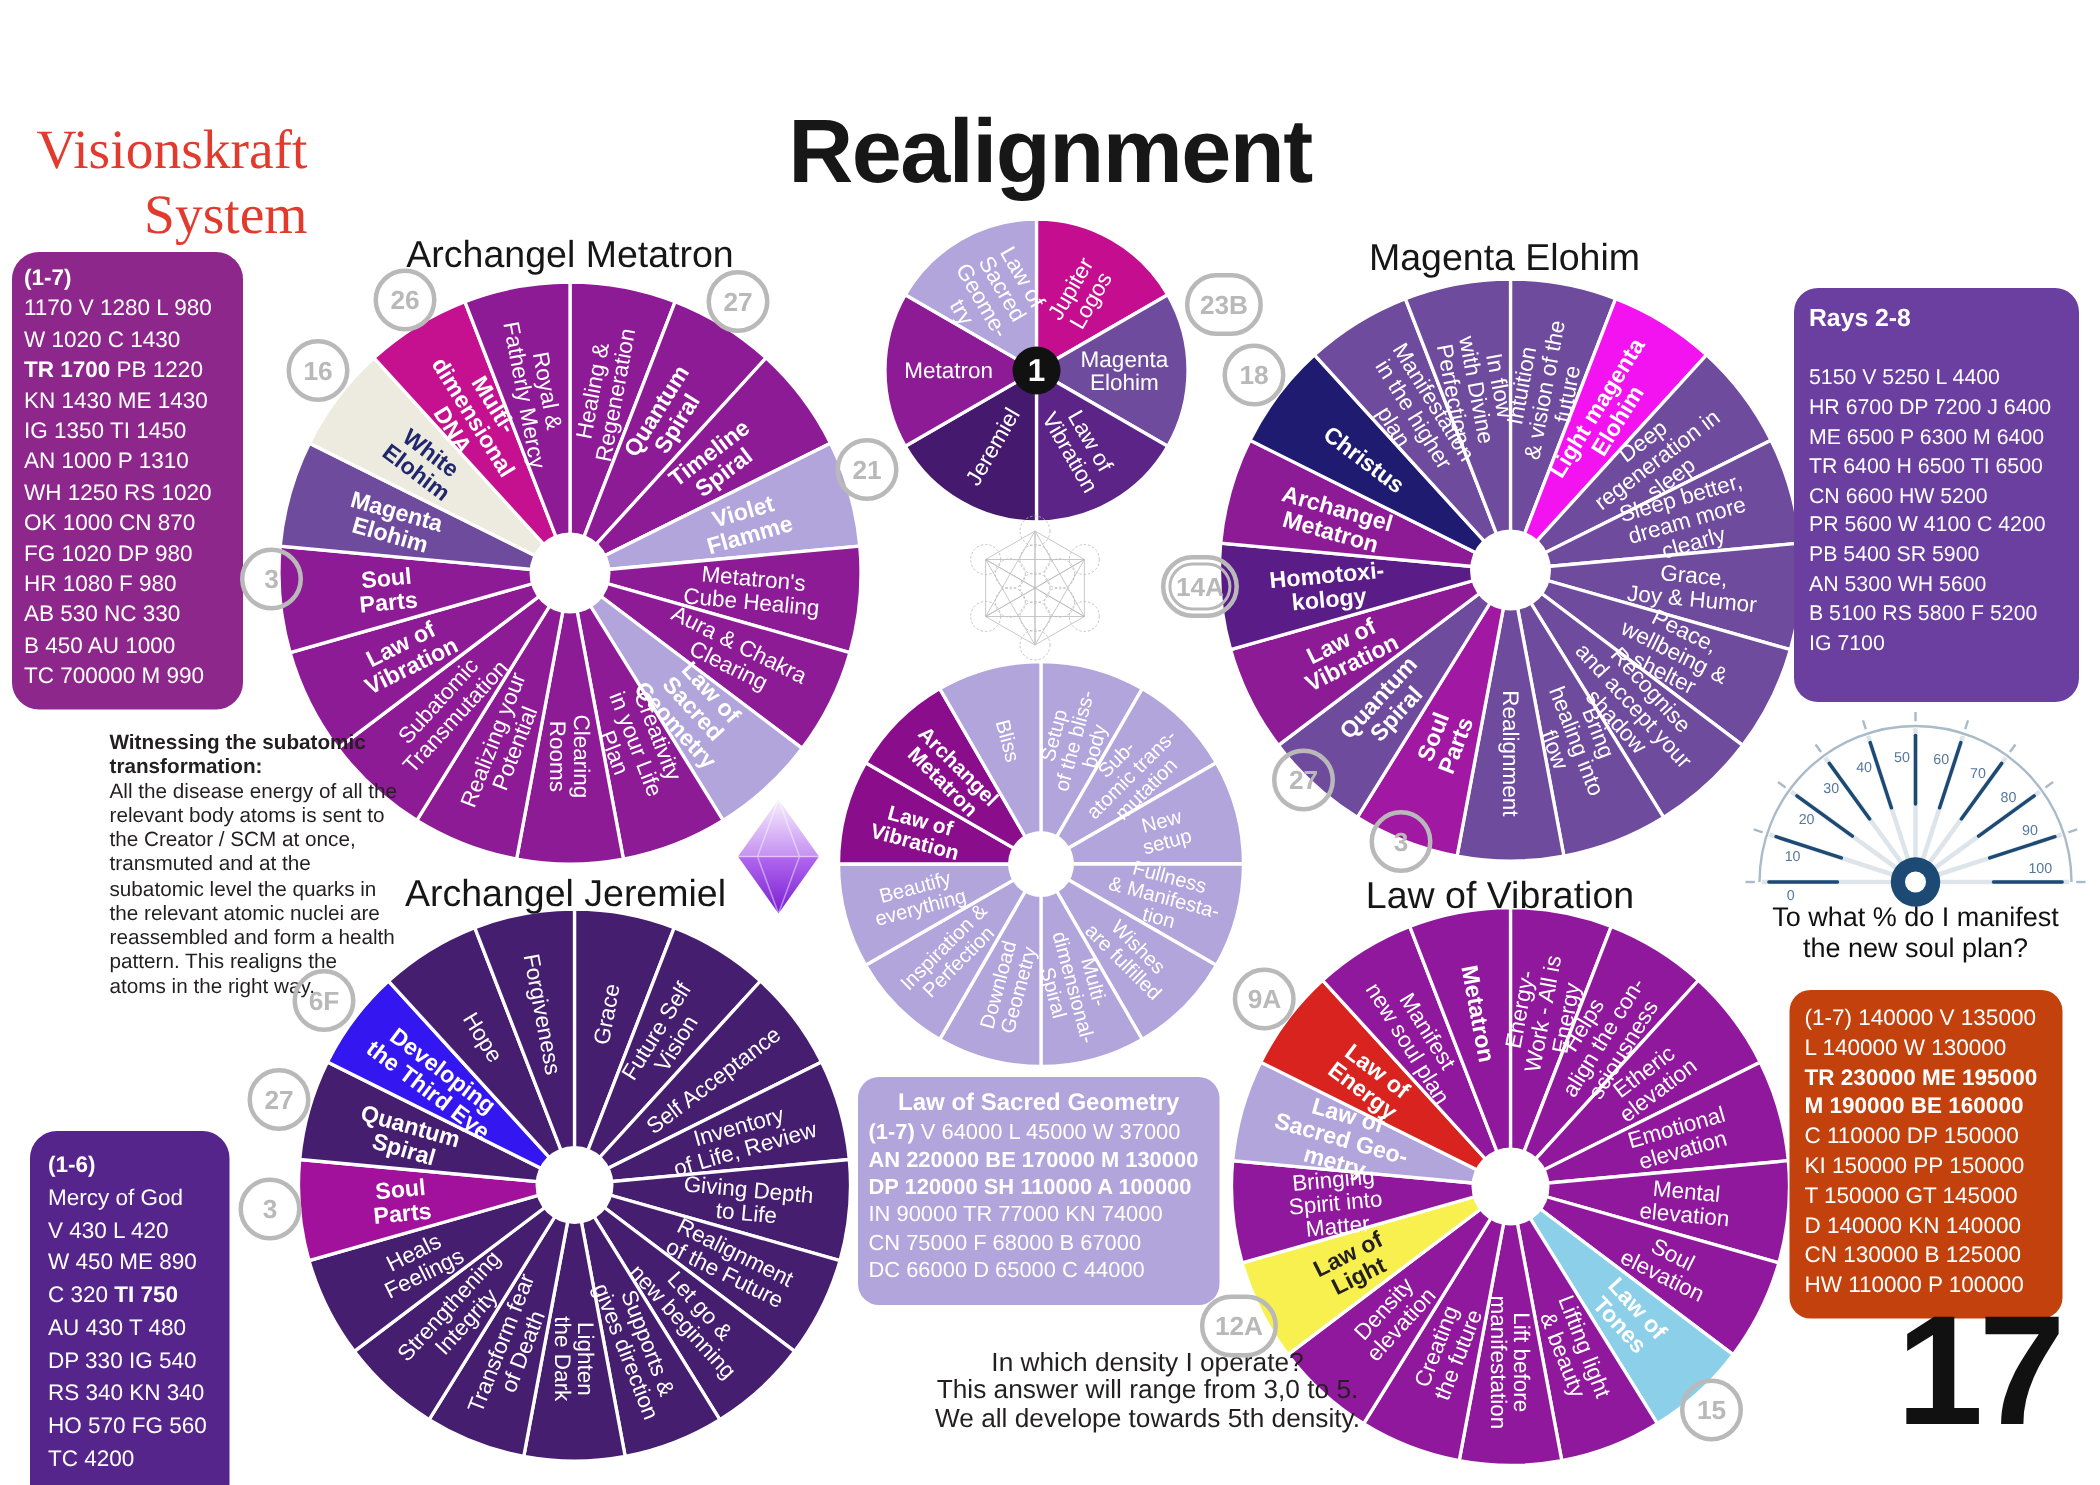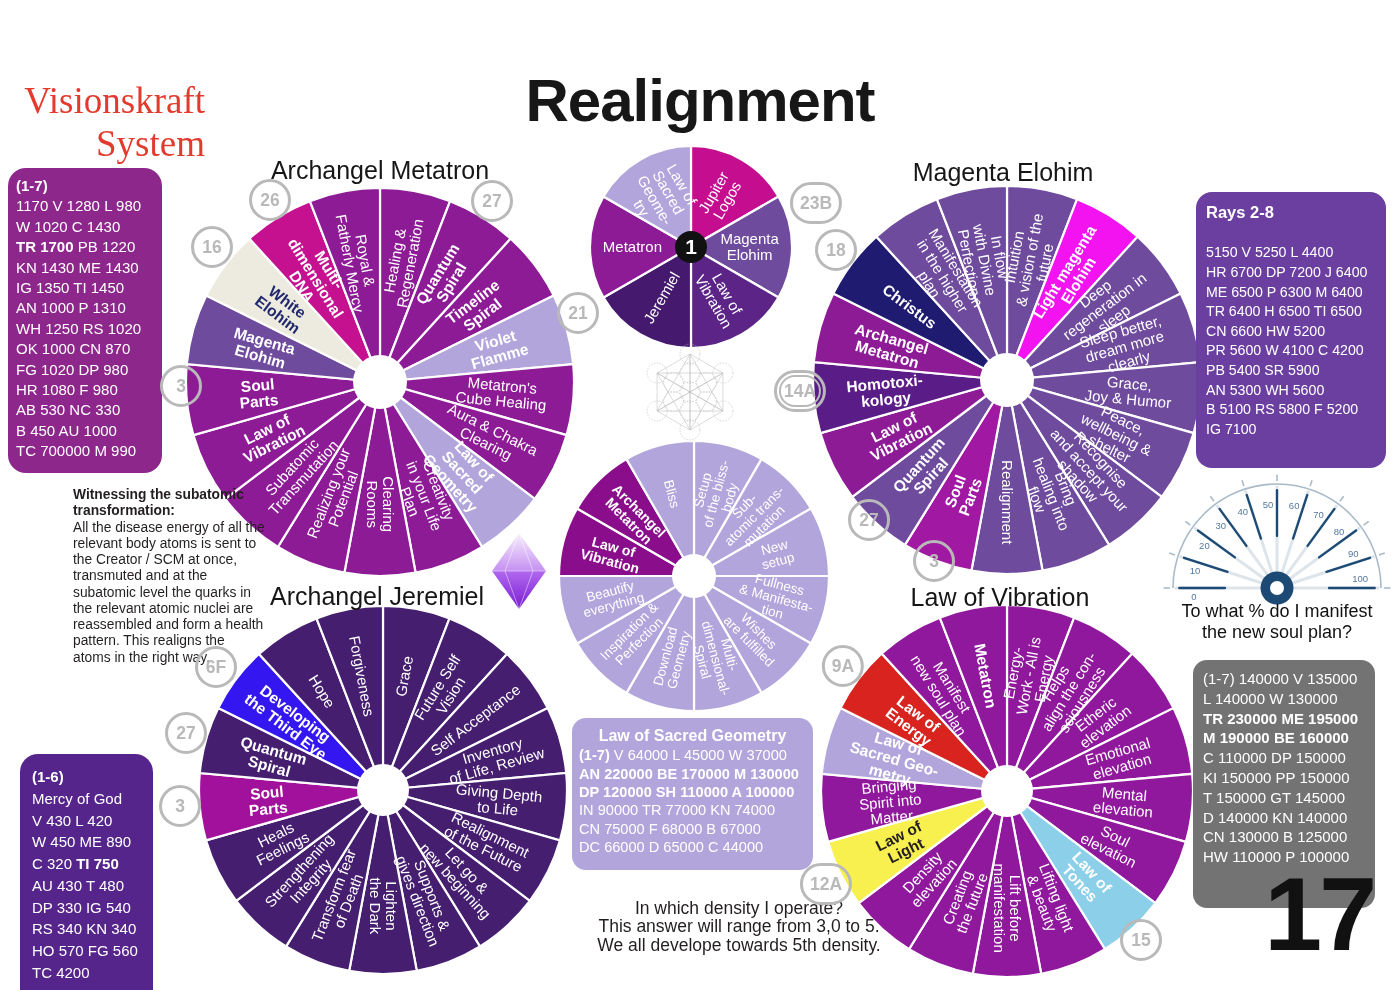--- a/index.html
+++ b/index.html
@@ -15,31 +15,31 @@
   #box-left17{left:8px;top:168px;width:154px;height:305px;background:#8E278C;border-radius:18px;
         padding:8px 8px;font-size:15px;line-height:1.36;}
   #box-rays{left:1196px;top:192px;width:190px;height:276px;background:#6B3FA0;border-radius:16px;
         padding:9px 10px;font-size:14.2px;line-height:1.38;}
   #box-rays .bline:first-child{font-size:16.5px;font-weight:700;}
   #box-b16{left:20px;top:716px;width:133px;height:253px;background:#55258B;border-radius:18px;
         padding:12px 12px;font-size:15px;line-height:1.45;margin-top:38px;}
   #box-sacred{left:572px;top:718px;width:241px;height:152px;background:#B2A5DB;border-radius:14px;
         padding:8px 7px;font-size:14.6px;line-height:1.26;}
   #box-sacred .bline:first-child{text-align:center;font-size:16px;}
-  #box-br17{left:1193px;top:660px;width:182px;height:248px;background:#737373;border-radius:14px;
+  #box-br17{left:1193px;top:660px;width:182px;height:219px;background:#c2410c;border-radius:14px;
         padding:9px 10px;font-size:15px;line-height:1.32;}
   .wheel-title{position:absolute;width:340px;transform:translateX(-50%);text-align:center;
         font-size:25px;color:#161616;}
   #wt-metatron{left:380px;top:156px;}
   #wt-me{left:1003px;top:158px;}
   #wt-jeremiel{left:377px;top:582px;}
   #wt-lov{left:1000px;top:583px;}
   .note-witness{position:absolute;left:73px;top:487px;width:192px;font-size:13.8px;line-height:1.18;color:#231f20;}
   .note-witness b{display:block;}
-  .note-density{position:absolute;left:539px;top:899px;width:400px;text-align:center;
+  .note-density{position:absolute;left:565px;top:899px;width:400px;text-align:center;
         font-size:17.5px;line-height:1.05;color:#231f20;}
   .gauge-caption{position:absolute;left:1147px;top:601px;width:260px;text-align:center;
         font-size:18px;line-height:1.16;color:#111;}
   .page-number{position:absolute;right:26px;top:862px;font-size:104px;font-weight:700;
         letter-spacing:-3px;color:#111;line-height:1;}
   .badge{position:absolute;transform:translate(-50%,-50%);min-width:42px;height:42px;padding:0 7px;
         border:3px solid #b9b9b9;border-radius:999px;color:#b9b9b9;font-weight:700;font-size:17.5px;
         display:flex;align-items:center;justify-content:center;box-sizing:border-box;background:transparent;}
   .badge.double::after{content:"";position:absolute;inset:2px;border:2px solid #b9b9b9;border-radius:999px;}
 </style>

